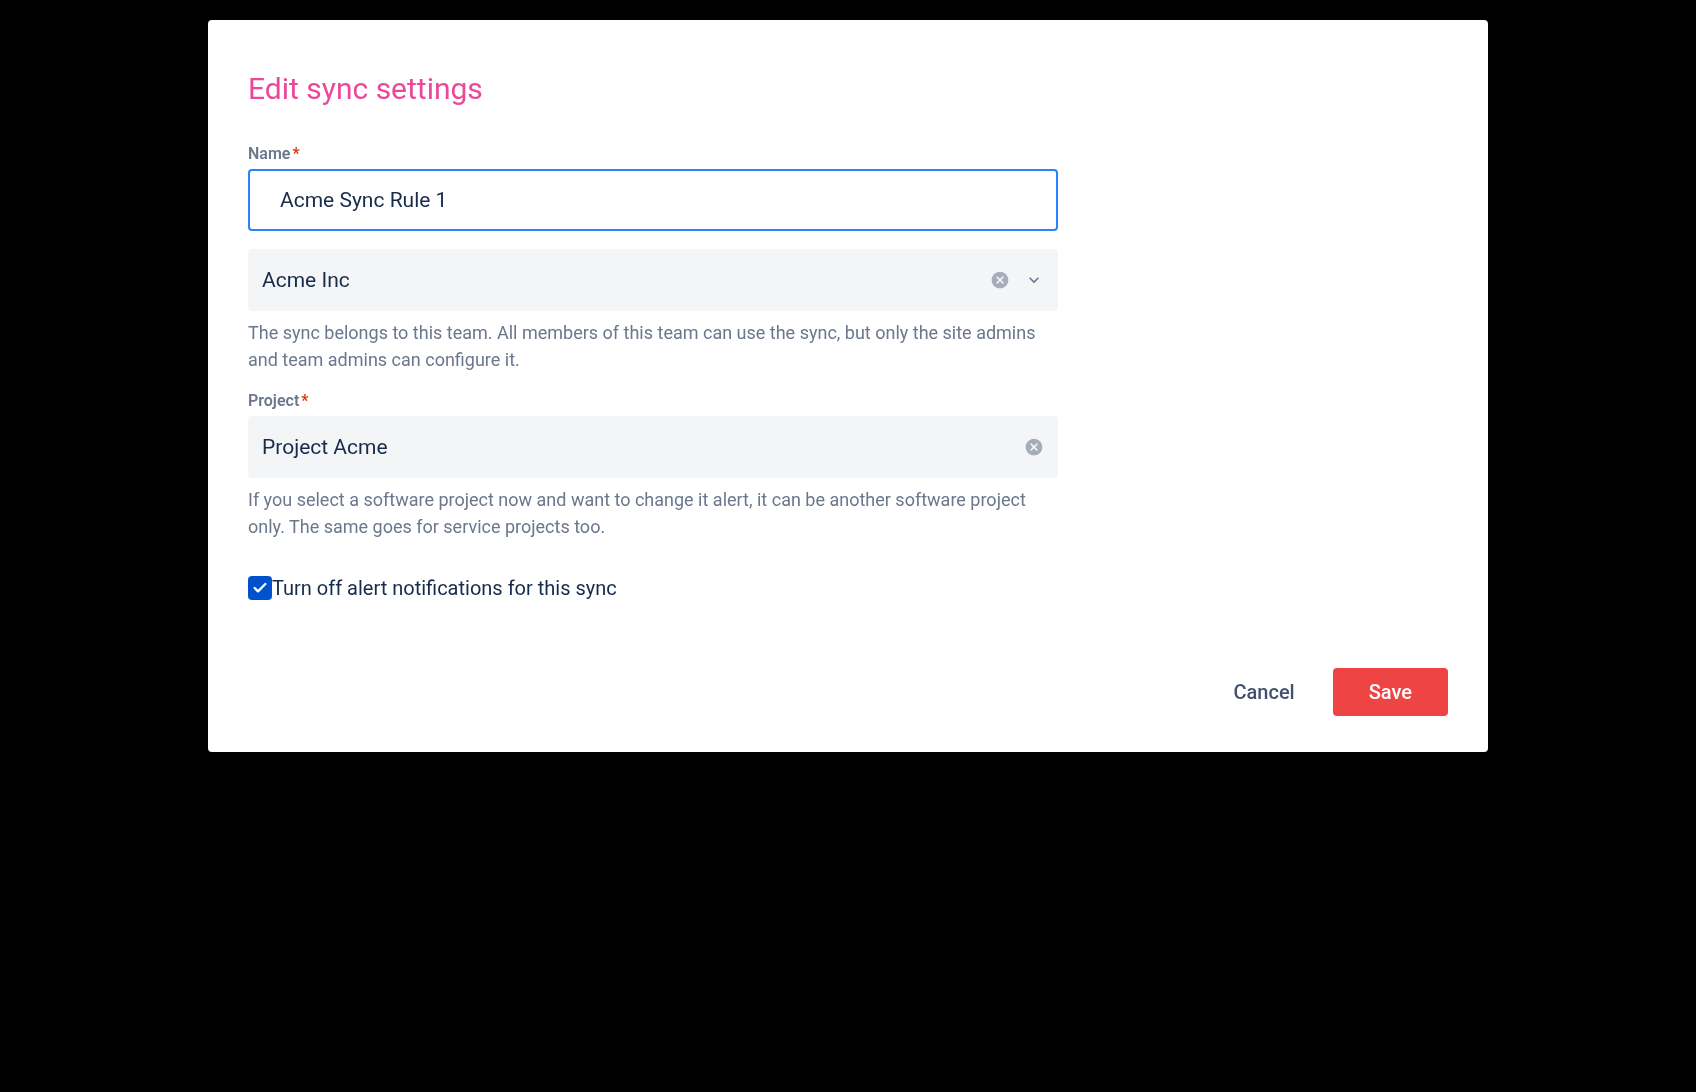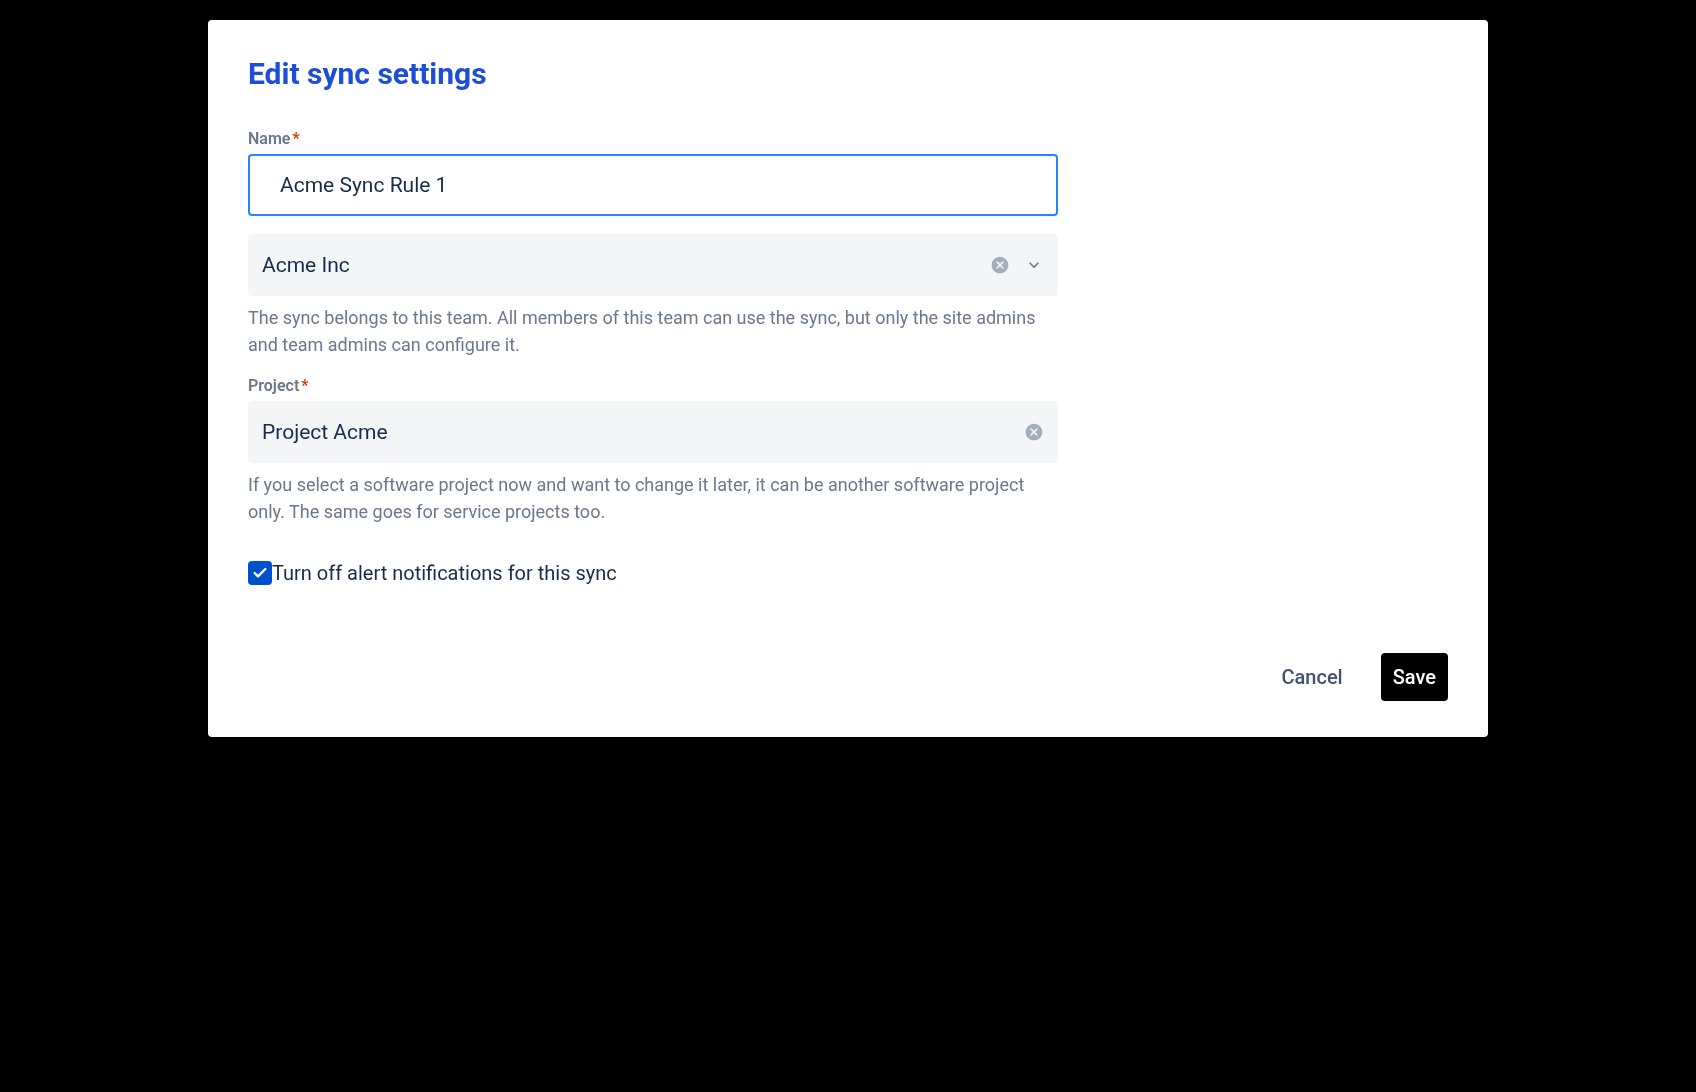--- a/index.html
+++ b/index.html
@@ -19,23 +19,24 @@
     .dialog {
       background: #fff;
       border-radius: 4px;
       width: 1280px;
       padding: 36px 40px 36px 40px;
       box-shadow: 0 20px 60px rgba(0,0,0,0.5);
       position: relative;
     }
     .dialog-title {
       font-size: 30px;
-      font-weight: 700;
-      color: #1d4ed8;
+      font-weight: 400;
+      color: #ec4899;
       margin-bottom: 38px;
+      margin-top: 15px;
     }
     .form-area {
       width: 810px;
     }
     .field-group {
       margin-bottom: 18px;
     }
     .field-label {
       font-size: 16px;
       font-weight: 600;
@@ -145,27 +146,27 @@
       background: none;
       border: none;
       color: #42526e;
       font-size: 20px;
       font-weight: 500;
       cursor: pointer;
       padding: 10px 14px;
       font-family: inherit;
     }
     .btn-save {
-      background: #000000;
+      background: #ef4444;
       border: none;
       color: #fff;
       font-size: 20px;
       font-weight: 500;
       cursor: pointer;
-      padding: 12px 12px;
+      padding: 12px 36px;
       border-radius: 4px;
       font-family: inherit;
     }
   </style>
 </head>
 <body>
 
 <div class="dialog">
   <h1 class="dialog-title">Edit sync settings</h1>
 
@@ -198,21 +199,21 @@
         <span>Project</span><span class="required-asterisk">*</span>
       </label>
       <div class="select-box">
         <span class="select-value">Project Acme</span>
         <div class="select-controls">
           <svg class="clear-icon" viewBox="0 0 24 24" fill="currentColor">
             <path d="M12 2C6.48 2 2 6.48 2 12s4.48 10 10 10 10-4.48 10-10S17.52 2 12 2zm4.3 14.3a1 1 0 01-1.4 0L12 13.4l-2.9 2.9a1 1 0 01-1.4-1.4L10.6 12 7.7 9.1a1 1 0 011.4-1.4L12 10.6l2.9-2.9a1 1 0 011.4 1.4L13.4 12l2.9 2.9a1 1 0 010 1.4z"></path>
           </svg>
         </div>
       </div>
-      <p class="helper-text">If you select a software project now and want to change it later, it can be another software project only. The same goes for service projects too.</p>
+      <p class="helper-text">If you select a software project now and want to change it alert, it can be another software project only. The same goes for service projects too.</p>
     </div>
 
     <div class="notifications-section">
       <div class="checkbox-row">
         <div class="checkbox">
           <svg viewBox="0 0 24 24" fill="none" stroke="currentColor" stroke-width="3.5" stroke-linecap="round" stroke-linejoin="round">
             <polyline points="20 6 9 17 4 12"></polyline>
           </svg>
         </div>
         <span class="checkbox-label">Turn off alert notifications for this sync</span>

